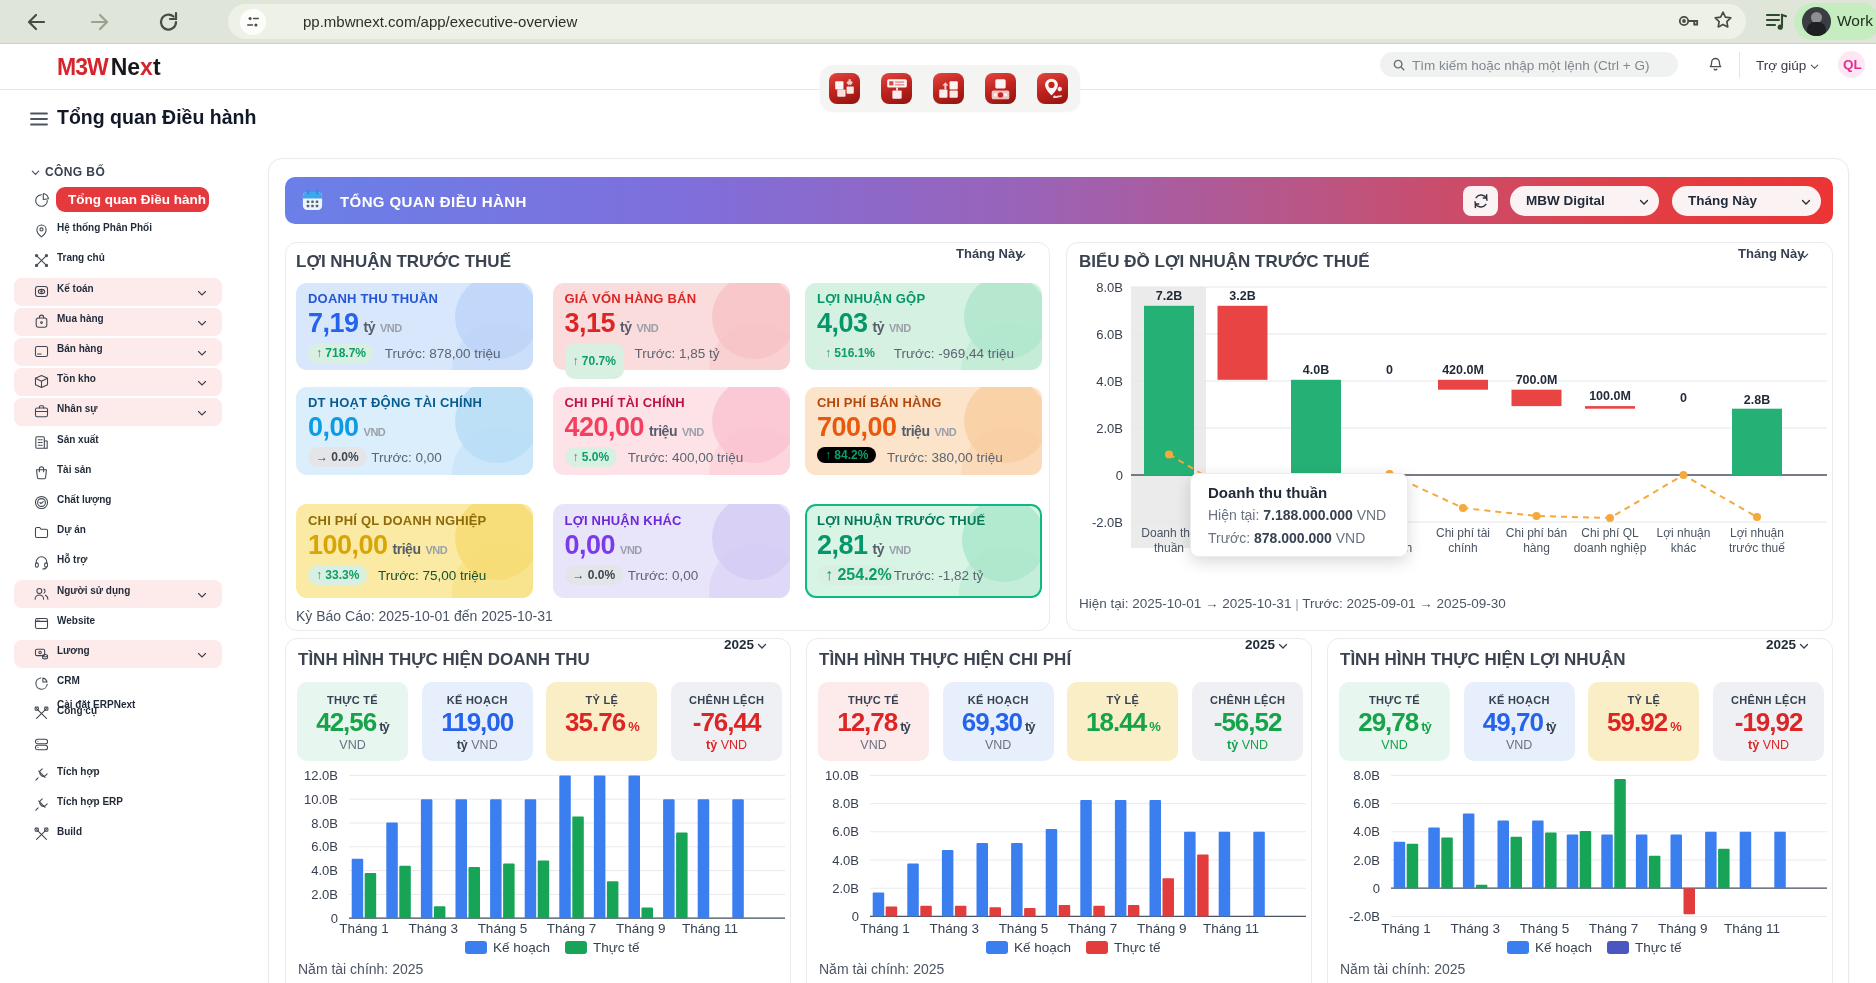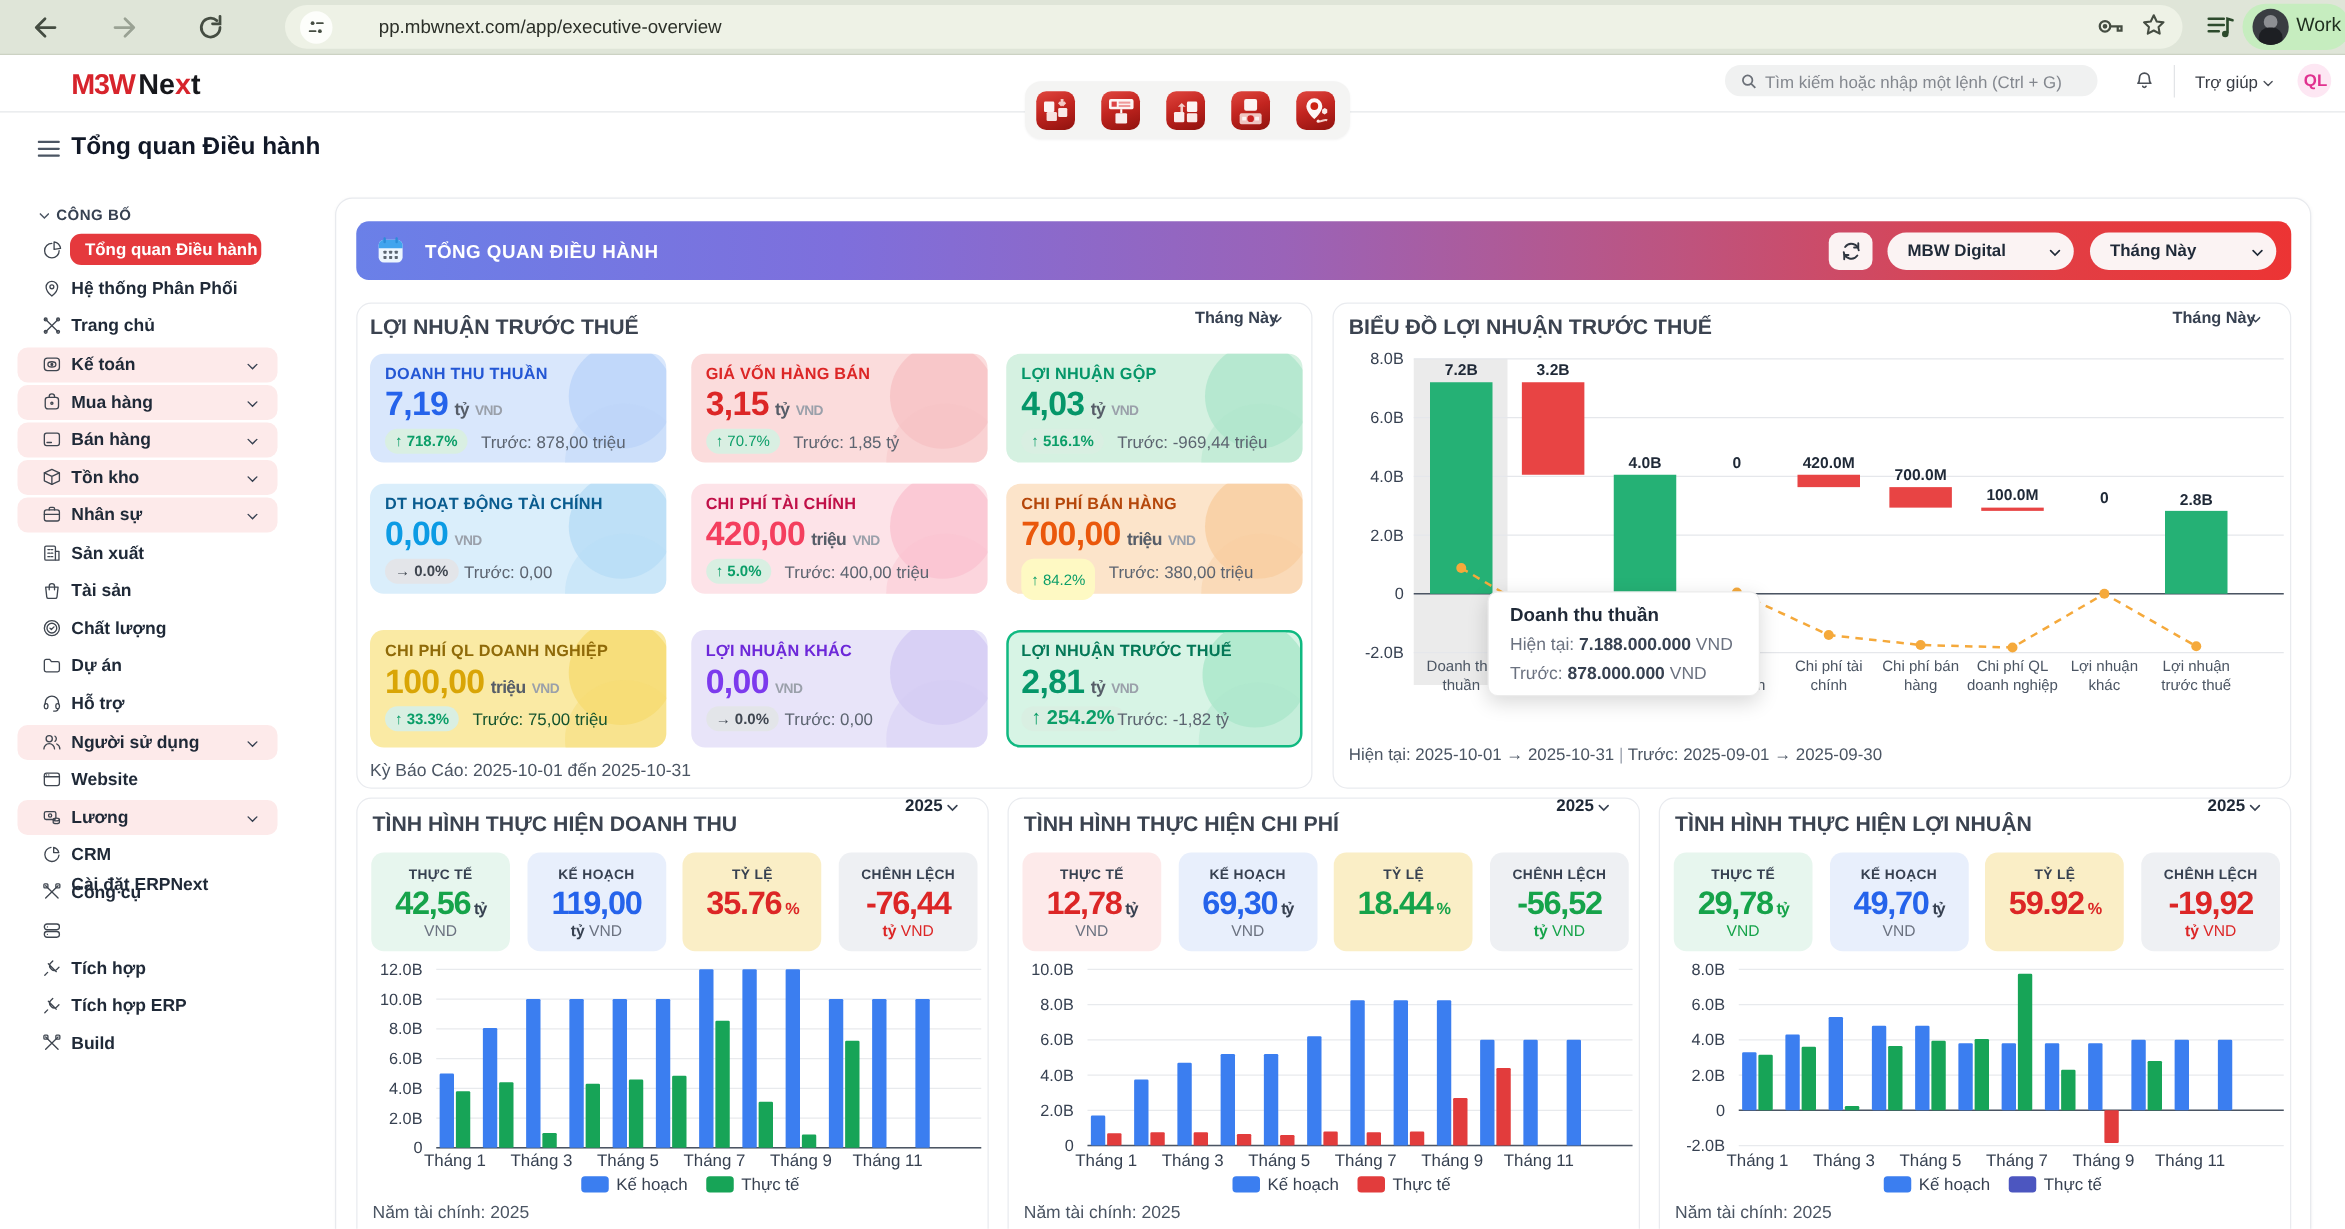--- a/index.html
+++ b/index.html
@@ -1,19 +1,19 @@
 <!DOCTYPE html>
 <html><head><meta charset="utf-8">
 <style>
 *{margin:0;padding:0;box-sizing:border-box}
 body{font-family:"Liberation Sans",sans-serif;width:1876px;height:983px;overflow:hidden;background:#fff}
 .abs{position:absolute}
 #page{position:relative;width:1876px;height:983px;overflow:hidden}
 .ic{stroke:#3f4650;stroke-width:1.5;fill:none;stroke-linecap:round;stroke-linejoin:round}
-.nav-t{font-size:14px;font-weight:700;color:#1f2937;white-space:nowrap}
+.nav-t{font-size:10px;font-weight:700;color:#1f2937;white-space:nowrap}
 svg text{font-family:"Liberation Sans",sans-serif}
 </style></head><body>
 <div id="page">
 
 <div class="abs" style="left:0;top:0;width:1876px;height:44px;background:#dfe5d8;border-bottom:1px solid #ccd2c3"></div>
 <svg class="abs" style="left:24px;top:10px" width="160" height="24" viewBox="0 0 160 24">
  <g stroke="#454d42" stroke-width="2.2" fill="none" stroke-linecap="round" stroke-linejoin="round">
   <path d="M20 12H6 M12 5l-7 7 7 7"></path>
  </g>
  <g stroke="#9aa294" stroke-width="2.2" fill="none" stroke-linecap="round" stroke-linejoin="round">
@@ -382,21 +382,21 @@
 <div class="abs" style="left:308px;top:291px;font-size:13px;font-weight:700;color:#2457d4;letter-spacing:.2px">DOANH THU THUẦN</div>
 <div class="abs" style="left:308px;top:308px;font-size:27px;font-weight:700;color:#2563eb;letter-spacing:-.5px">7,19<span style="font-size:14px;font-weight:700;color:#565d68;margin-left:5px">tỷ</span><span style="font-size:11px;font-weight:700;color:#9aa0aa;margin-left:5px">VND</span></div>
 <div class="abs" style="left:308px;top:343px;height:20px;background:#d9efe2;border-radius:10px;padding:0 8px;display:flex;align-items:center;font-size:12px;font-weight:700;color:#0b9e68">↑ 718.7%</div>
 <div class="abs" style="left:384.8px;top:345.5px;font-size:13.5px;color:#5c6470">Trước: 878,00 triệu</div>
 <div class="abs" style="left:552.5px;top:283px;width:237px;height:87px;background:#fbdcdc;border-radius:11px;overflow:hidden;">
       <div class="abs" style="right:-6px;top:-8px;width:84px;height:84px;border-radius:50%;background:#f7c3c6;opacity:.85"></div>
       <div class="abs" style="right:-14px;top:40px;width:95px;height:95px;border-radius:50%;background:#f7c3c6;opacity:.45"></div>
     </div>
 <div class="abs" style="left:564.5px;top:291px;font-size:13px;font-weight:700;color:#dc2626;letter-spacing:.2px">GIÁ VỐN HÀNG BÁN</div>
 <div class="abs" style="left:564.5px;top:308px;font-size:27px;font-weight:700;color:#dc2626;letter-spacing:-.5px">3,15<span style="font-size:14px;font-weight:700;color:#565d68;margin-left:5px">tỷ</span><span style="font-size:11px;font-weight:700;color:#9aa0aa;margin-left:5px">VND</span></div>
-<div class="abs" style="left:564.5px;top:343px;height:20px;background:#d9efe2;border-radius:10px;padding:0 8px;display:flex;align-items:center;font-size:12px;font-weight:400;color:#0b9e68">↑ 70.7%</div>
+<div class="abs" style="left:564.5px;top:343px;height:36px;background:#d9efe2;border-radius:10px;padding:0 8px;display:flex;align-items:center;font-size:12px;font-weight:700;color:#0b9e68">↑ 70.7%</div>
 <div class="abs" style="left:634.5px;top:345.5px;font-size:13.5px;color:#5c6470">Trước: 1,85 tỷ</div>
 <div class="abs" style="left:805px;top:283px;width:237px;height:87px;background:#d5f1e1;border-radius:11px;overflow:hidden;">
       <div class="abs" style="right:-6px;top:-8px;width:84px;height:84px;border-radius:50%;background:#b0e6cc;opacity:.85"></div>
       <div class="abs" style="right:-14px;top:40px;width:95px;height:95px;border-radius:50%;background:#b0e6cc;opacity:.45"></div>
     </div>
 <div class="abs" style="left:817px;top:291px;font-size:13px;font-weight:700;color:#059669;letter-spacing:.2px">LỢI NHUẬN GỘP</div>
 <div class="abs" style="left:817px;top:308px;font-size:27px;font-weight:700;color:#059669;letter-spacing:-.5px">4,03<span style="font-size:14px;font-weight:700;color:#565d68;margin-left:5px">tỷ</span><span style="font-size:11px;font-weight:700;color:#9aa0aa;margin-left:5px">VND</span></div>
 <div class="abs" style="left:817px;top:343px;height:20px;background:#d9efe2;border-radius:10px;padding:0 8px;display:flex;align-items:center;font-size:12px;font-weight:700;color:#0b9e68">↑ 516.1%</div>
 <div class="abs" style="left:893.8px;top:345.5px;font-size:13.5px;color:#5c6470">Trước: -969,44 triệu</div>
 <div class="abs" style="left:296px;top:387px;width:237px;height:88px;background:#daeefb;border-radius:11px;overflow:hidden;">
@@ -414,21 +414,21 @@
 <div class="abs" style="left:564.5px;top:395px;font-size:13px;font-weight:700;color:#c01048;letter-spacing:.2px">CHI PHÍ TÀI CHÍNH</div>
 <div class="abs" style="left:564.5px;top:412px;font-size:27px;font-weight:700;color:#f43f5e;letter-spacing:-.5px">420,00<span style="font-size:14px;font-weight:700;color:#565d68;margin-left:5px">triệu</span><span style="font-size:11px;font-weight:700;color:#9aa0aa;margin-left:5px">VND</span></div>
 <div class="abs" style="left:564.5px;top:447px;height:20px;background:#d9efe2;border-radius:10px;padding:0 8px;display:flex;align-items:center;font-size:12px;font-weight:700;color:#0b9e68">↑ 5.0%</div>
 <div class="abs" style="left:627.7px;top:449.5px;font-size:13.5px;color:#5c6470">Trước: 400,00 triệu</div>
 <div class="abs" style="left:805px;top:387px;width:237px;height:88px;background:#fce4ca;border-radius:11px;overflow:hidden;">
       <div class="abs" style="right:-6px;top:-8px;width:84px;height:84px;border-radius:50%;background:#f8cfa2;opacity:.85"></div>
       <div class="abs" style="right:-14px;top:40px;width:95px;height:95px;border-radius:50%;background:#f8cfa2;opacity:.45"></div>
     </div>
 <div class="abs" style="left:817px;top:395px;font-size:13px;font-weight:700;color:#b5470b;letter-spacing:.2px">CHI PHÍ BÁN HÀNG</div>
 <div class="abs" style="left:817px;top:412px;font-size:27px;font-weight:700;color:#ea580c;letter-spacing:-.5px">700,00<span style="font-size:14px;font-weight:700;color:#565d68;margin-left:5px">triệu</span><span style="font-size:11px;font-weight:700;color:#9aa0aa;margin-left:5px">VND</span></div>
-<div class="abs" style="left:817px;top:447px;height:33px;background:#fef9c3;border-radius:10px;padding:0 8px;display:flex;align-items:center;font-size:12px;font-weight:400;color:#0b9e68">↑ 84.2%</div>
+<div class="abs" style="left:817px;top:447px;height:16px;background:#000000;border-radius:10px;padding:0 8px;display:flex;align-items:center;font-size:12px;font-weight:700;color:#0b9e68">↑ 84.2%</div>
 <div class="abs" style="left:887.0px;top:449.5px;font-size:13.5px;color:#5c6470">Trước: 380,00 triệu</div>
 <div class="abs" style="left:296px;top:504px;width:237px;height:94px;background:#faeaa4;border-radius:11px;overflow:hidden;">
       <div class="abs" style="right:-6px;top:-8px;width:84px;height:84px;border-radius:50%;background:#f6dc74;opacity:.85"></div>
       <div class="abs" style="right:-14px;top:40px;width:95px;height:95px;border-radius:50%;background:#f6dc74;opacity:.45"></div>
     </div>
 <div class="abs" style="left:308px;top:513px;font-size:13px;font-weight:700;color:#8f6a08;letter-spacing:.2px">CHI PHÍ QL DOANH NGHIỆP</div>
 <div class="abs" style="left:308px;top:530px;font-size:27px;font-weight:700;color:#d9a506;letter-spacing:-.5px">100,00<span style="font-size:14px;font-weight:700;color:#565d68;margin-left:5px">triệu</span><span style="font-size:11px;font-weight:700;color:#9aa0aa;margin-left:5px">VND</span></div>
 <div class="abs" style="left:308px;top:565px;height:20px;background:#d9efe2;border-radius:10px;padding:0 8px;display:flex;align-items:center;font-size:12px;font-weight:700;color:#0b9e68">↑ 33.3%</div>
 <div class="abs" style="left:378.0px;top:567.5px;font-size:13.5px;color:#14532d">Trước: 75,00 triệu</div>
 <div class="abs" style="left:552.5px;top:504px;width:237px;height:94px;background:#e8e4f9;border-radius:11px;overflow:hidden;">

